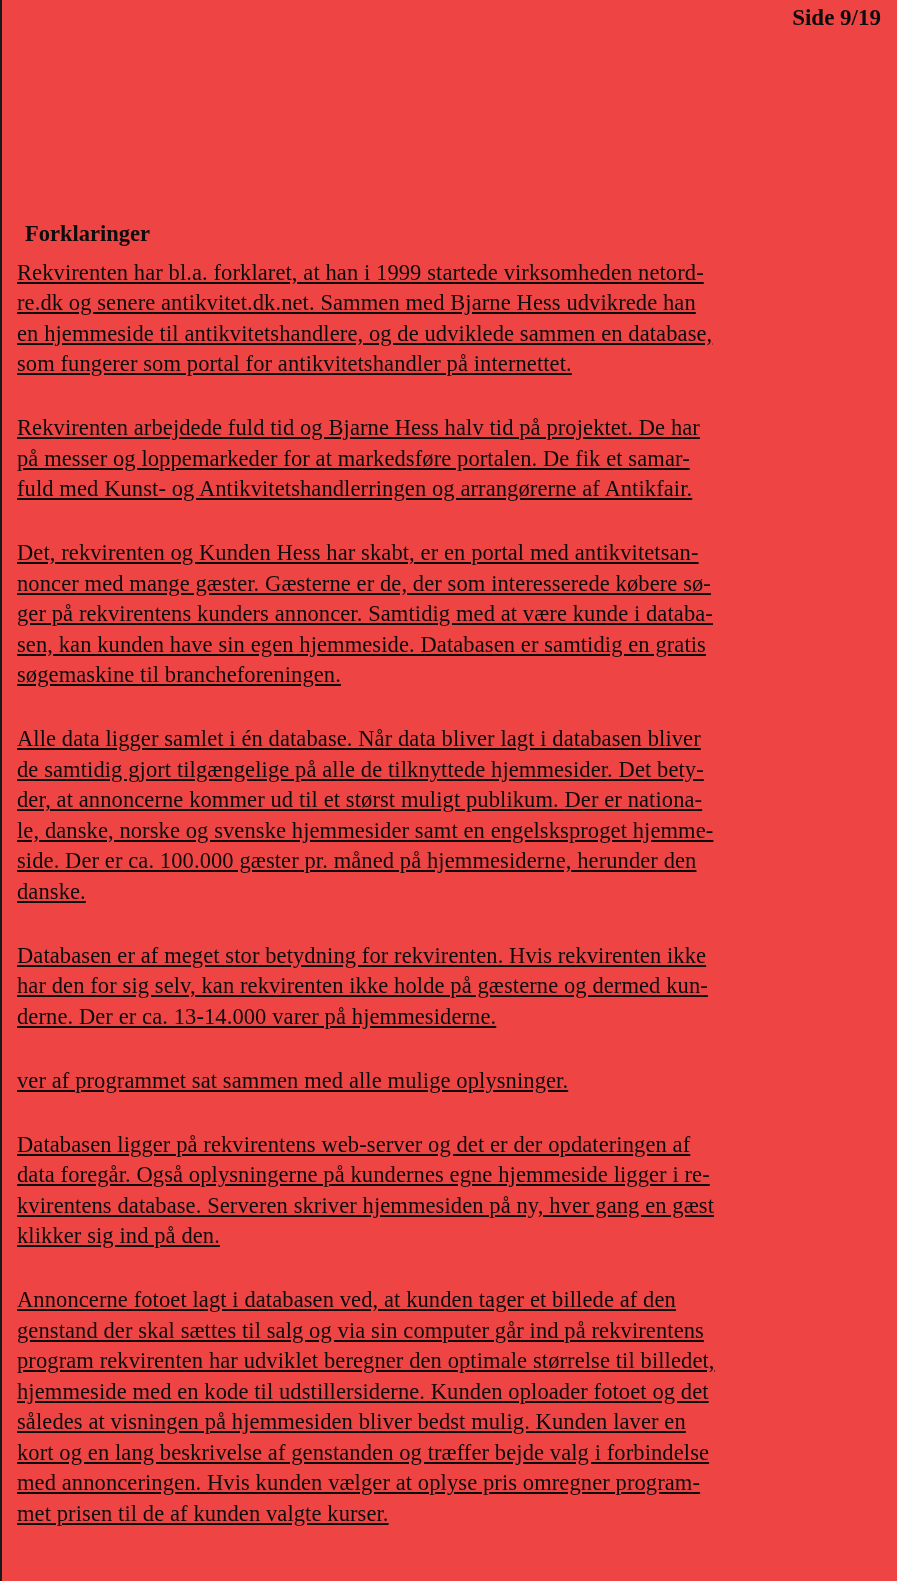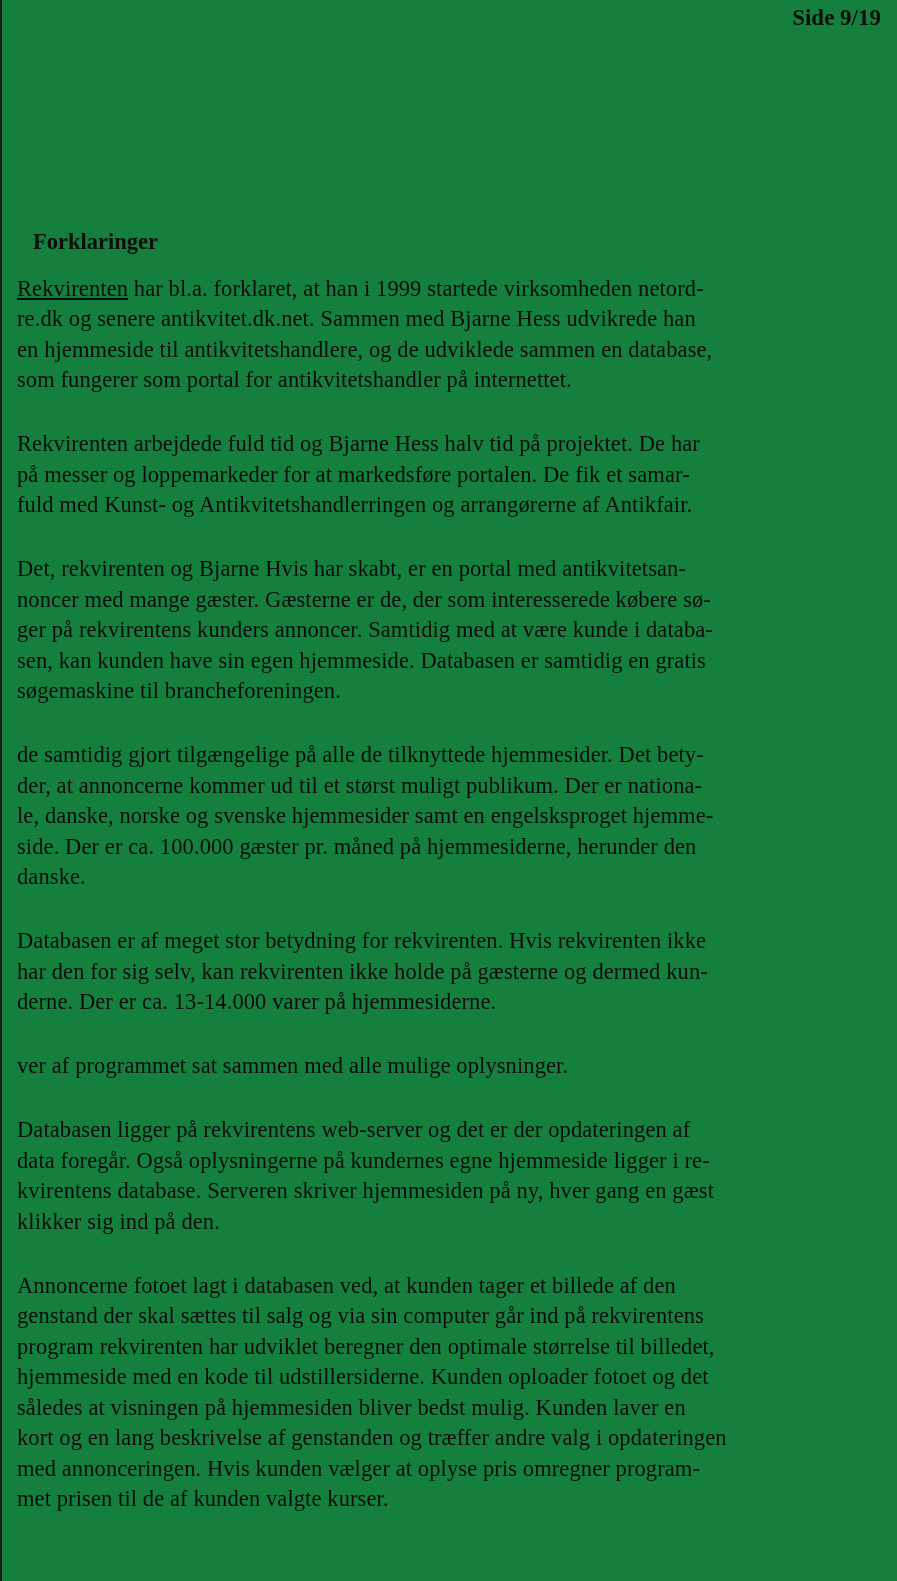--- a/index.html
+++ b/index.html
@@ -5,21 +5,21 @@
 <style>
   html, body {
     margin: 0;
     padding: 0;
     background: #ffffff;
   }
   #page {
     position: relative;
     width: 897px;
     height: 1581px;
-    background: #15803d;
+    background: #ef4444;
     overflow: hidden;
     font-family: "Liberation Serif", "DejaVu Serif", serif;
     color: #0d0d0d;
   }
   
   .scan-edge {
     position: absolute;
     left: 0;
     top: 0;
     width: 2px;
@@ -38,26 +38,27 @@
   .content {
     position: absolute;
     left: 17px;
     top: 211px;
     right: 10px;
   }
   .heading {
     font-size: 22.5px;
     line-height: 30.5px;
     font-weight: bold;
-    margin: 16px;
+    margin: 8px;
     white-space: nowrap;
   }
   p.para {
     margin: 33.5px 0 0 0;
     padding: 0;
+    text-decoration: underline;
   }
   p.para.first {
     margin-top: 0;
   }
   .line {
     display: block;
     font-size: 22.5px;
     line-height: 30.5px;
     white-space: nowrap;
     letter-spacing: 0.1px;
@@ -83,27 +84,28 @@
           <span class="line"><span>re.dk og senere antikvitet.dk.net. Sammen med Bjarne Hess udvikrede han</span></span>
           <span class="line"><span>en hjemmeside til antikvitetshandlere, og de udviklede sammen en database,</span></span>
           <span class="line"><span>som fungerer som portal for antikvitetshandler på internettet.</span></span>
         </p>
         <p class="para">
           <span class="line"><span>Rekvirenten arbejdede fuld tid og Bjarne Hess halv tid på projektet. De har</span></span>
           <span class="line"><span>på messer og loppemarkeder for at markedsføre portalen. De fik et samar-</span></span>
           <span class="line"><span>fuld med Kunst- og Antikvitetshandlerringen og arrangørerne af Antikfair.</span></span>
         </p>
         <p class="para">
-          <span class="line"><span>Det, rekvirenten og Bjarne Hvis har skabt, er en portal med antikvitetsan-</span></span>
+          <span class="line"><span>Det, rekvirenten og Kunden Hess har skabt, er en portal med antikvitetsan-</span></span>
           <span class="line"><span>noncer med mange gæster. Gæsterne er de, der som interesserede købere sø-</span></span>
           <span class="line"><span>ger på rekvirentens kunders annoncer. Samtidig med at være kunde i databa-</span></span>
           <span class="line"><span>sen, kan kunden have sin egen hjemmeside. Databasen er samtidig en gratis</span></span>
           <span class="line"><span>søgemaskine til brancheforeningen.</span></span>
         </p>
         <p class="para">
+          <span class="line"><span>Alle data ligger samlet i én database. Når data bliver lagt i databasen bliver</span></span>
           <span class="line"><span>de samtidig gjort tilgængelige på alle de tilknyttede hjemmesider. Det bety-</span></span>
           <span class="line"><span>der, at annoncerne kommer ud til et størst muligt publikum. Der er nationa-</span></span>
           <span class="line"><span>le, danske, norske og svenske hjemmesider samt en engelsksproget hjemme-</span></span>
           <span class="line"><span>side. Der er ca. 100.000 gæster pr. måned på hjemmesiderne, herunder den</span></span>
           <span class="line"><span>danske.</span></span>
         </p>
         <p class="para">
           <span class="line"><span>Databasen er af meget stor betydning for rekvirenten. Hvis rekvirenten ikke</span></span>
           <span class="line"><span>har den for sig selv, kan rekvirenten ikke holde på gæsterne og dermed kun-</span></span>
           <span class="line"><span>derne. Der er ca. 13-14.000 varer på hjemmesiderne.</span></span>
@@ -116,19 +118,19 @@
           <span class="line"><span>data foregår. Også oplysningerne på kundernes egne hjemmeside ligger i re-</span></span>
           <span class="line"><span>kvirentens database. Serveren skriver hjemmesiden på ny, hver gang en gæst</span></span>
           <span class="line"><span>klikker sig ind på den.</span></span>
         </p>
         <p class="para">
           <span class="line"><span>Annoncerne fotoet lagt i databasen ved, at kunden tager et billede af den</span></span>
           <span class="line"><span>genstand der skal sættes til salg og via sin computer går ind på rekvirentens</span></span>
           <span class="line"><span>program rekvirenten har udviklet beregner den optimale størrelse til billedet,</span></span>
           <span class="line"><span>hjemmeside med en kode til udstillersiderne. Kunden oploader fotoet og det</span></span>
           <span class="line"><span>således at visningen på hjemmesiden bliver bedst mulig. Kunden laver en</span></span>
-          <span class="line"><span>kort og en lang beskrivelse af genstanden og træffer andre valg i opdateringen</span></span>
+          <span class="line"><span>kort og en lang beskrivelse af genstanden og træffer bejde valg i forbindelse</span></span>
           <span class="line"><span>med annonceringen. Hvis kunden vælger at oplyse pris omregner program-</span></span>
           <span class="line"><span>met prisen til de af kunden valgte kurser.</span></span>
         </p>
       </div>
   </div>
 </div>
 
 </body></html>

